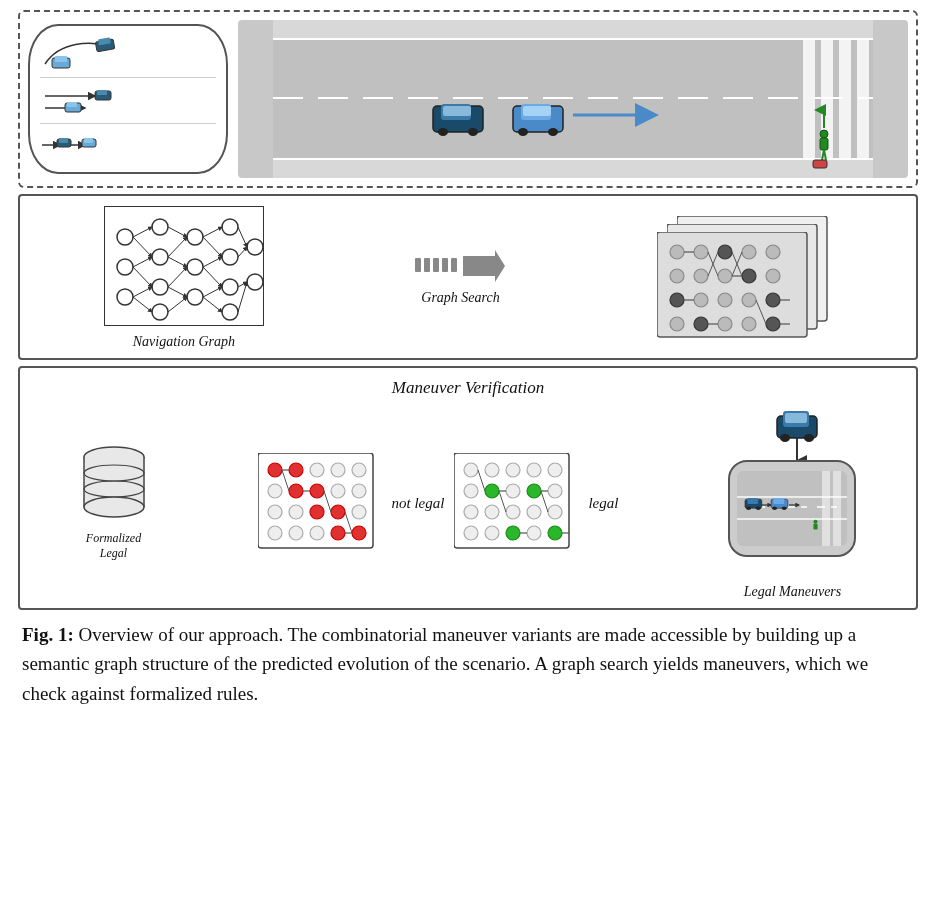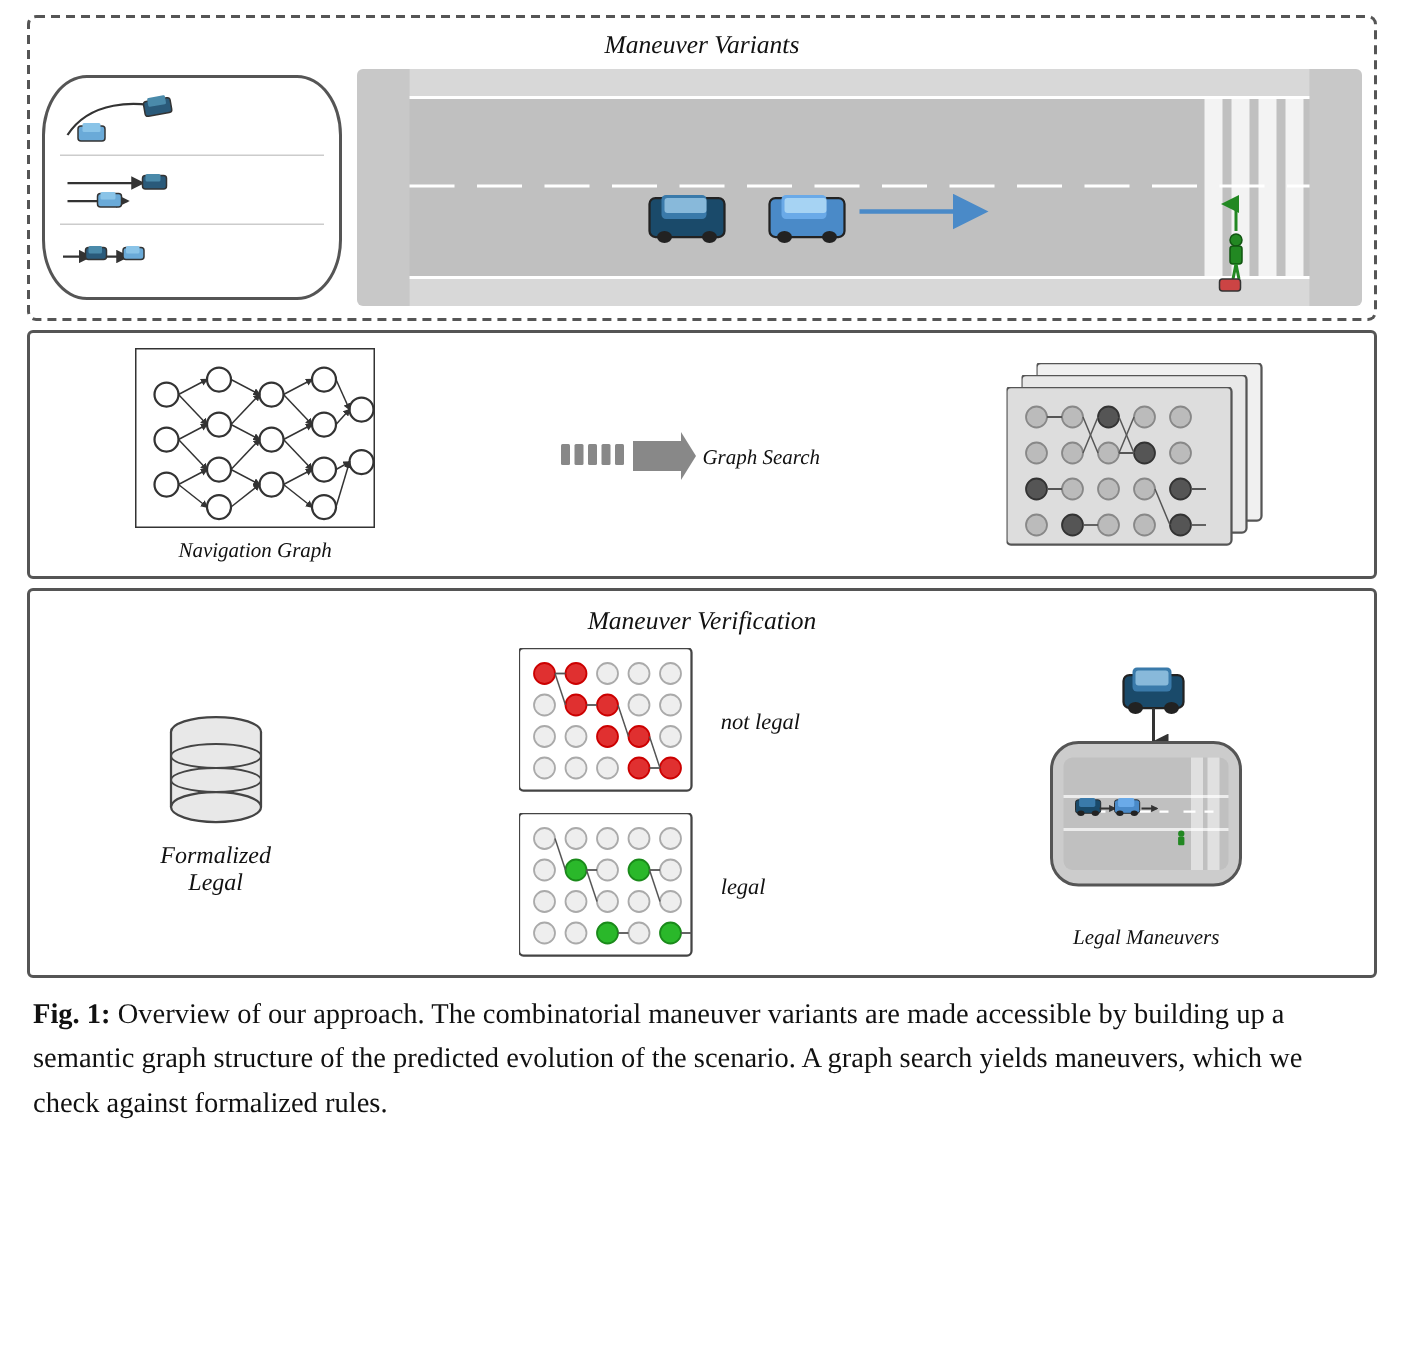--- a/index.html
+++ b/index.html
@@ -93,21 +93,21 @@
     .nav-graph-box {
       border: 1.5px solid #333;
       width: 160px;
       height: 120px;
       position: relative;
       background: #fff;
     }
 
     .graph-search-area {
       display: flex;
-      flex-direction: row;
+      flex-direction: column;
       align-items: center;
       gap: 4px;
     }
 
     .arrow-block {
       display: flex;
       align-items: center;
       gap: 2px;
     }
 
@@ -137,23 +137,23 @@
     .db-icon {
       display: flex;
       flex-direction: column;
       align-items: center;
       gap: 2px;
     }
 
     
     .trace-grids-area {
       display: flex;
-      flex-direction: column;
+      flex-direction: row;
       gap: 10px;
-      align-items: flex-start;
+      align-items: center;
     }
 
     .trace-grid-row {
       display: flex;
       align-items: center;
       gap: 8px;
     }
 
     .verdict-label {
       font-size: 16px;
@@ -191,21 +191,20 @@
       text-align: center;
       margin-top: 4px;
     }
   </style>
 </head>
 <body>
 
 <div class="main-container">
 
   <div class="section-top">
-    <div class="section-label-top">Maneuver Variants</div>
     <div class="top-content">
 
       <div class="variants-cloud">
 
         <div class="variant-row">
           <svg width="95" height="38">
 
             <path d="M5,28 C20,5 50,5 70,10" stroke="#333" stroke-width="1.5" fill="none" marker-end="url(#ah)"></path>
 
             <g transform="translate(55,4) rotate(-10)">
@@ -558,21 +557,21 @@
 
           <rect x="5" y="12" width="60" height="50" fill="#e8e8e8" stroke="none"></rect>
           <line x1="5" y1="12" x2="5" y2="62" stroke="#444" stroke-width="1.5"></line>
           <line x1="65" y1="12" x2="65" y2="62" stroke="#444" stroke-width="1.5"></line>
 
           <ellipse cx="35" cy="28" rx="30" ry="8" fill="none" stroke="#444" stroke-width="1.2"></ellipse>
           <ellipse cx="35" cy="44" rx="30" ry="8" fill="none" stroke="#444" stroke-width="1.2"></ellipse>
 
           <ellipse cx="35" cy="62" rx="30" ry="10" fill="#e8e8e8" stroke="#444" stroke-width="1.5"></ellipse>
         </svg>
-        <div class="label-below" style="font-size:16px;">
+        <div class="label-below" style="font-size:12px;">
           <span>Formalized</span><br>
           <span>Legal</span>
         </div>
       </div>
 
 
       <div class="trace-grids-area">
 
         <div class="trace-grid-row">
           <svg width="120" height="100">

